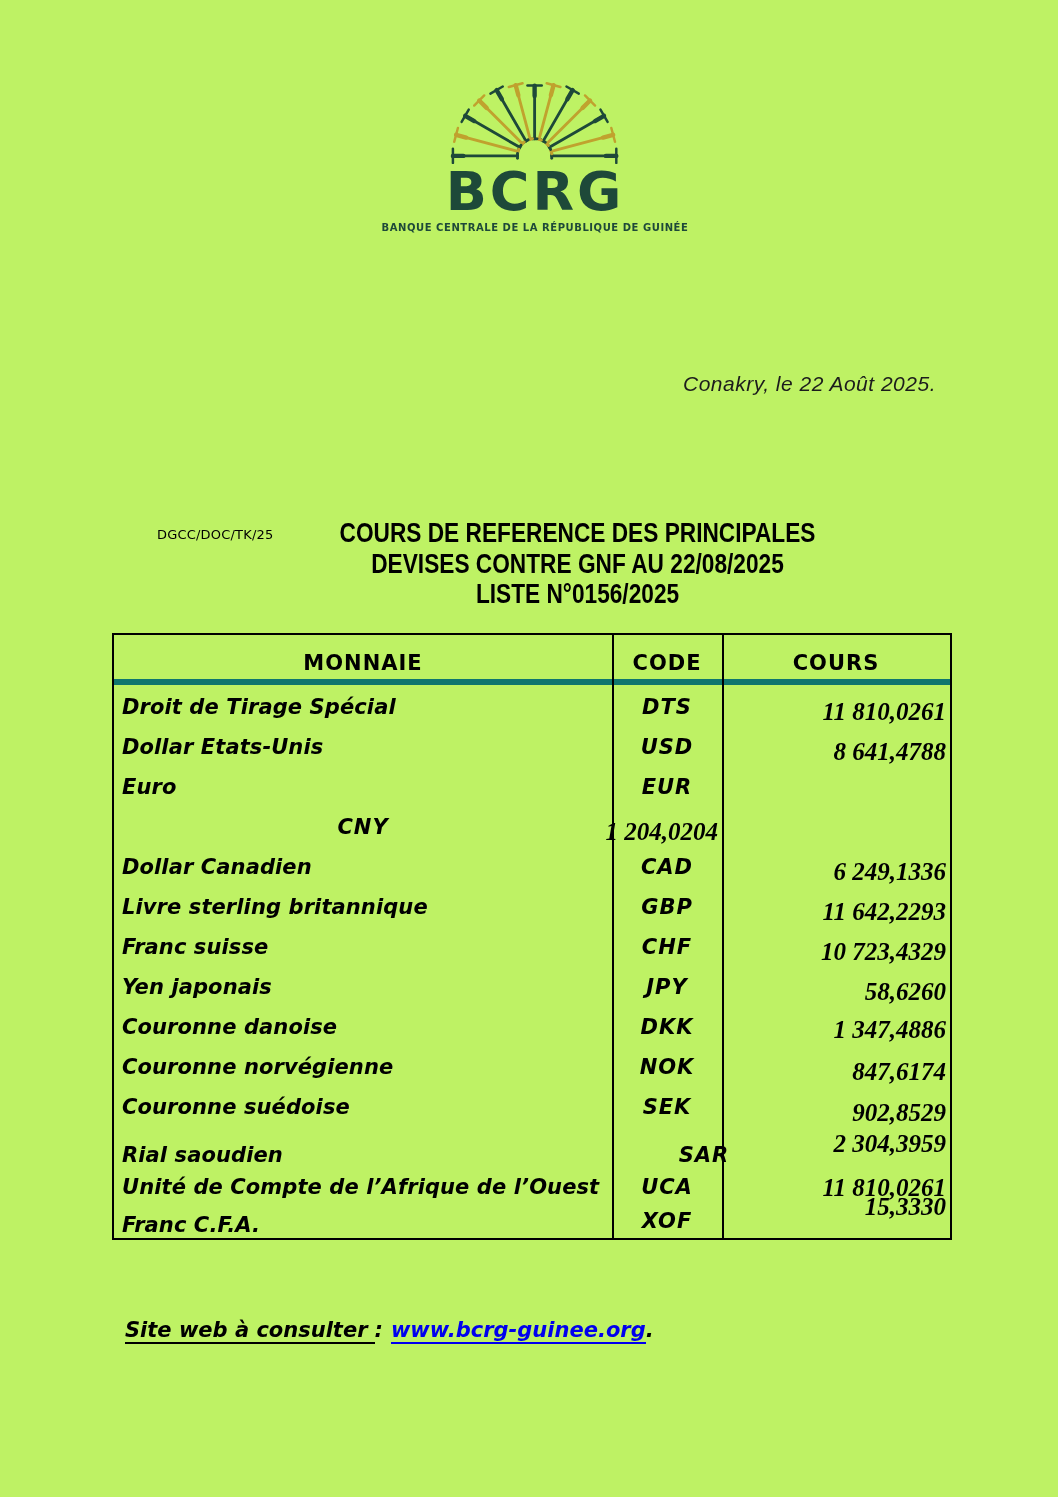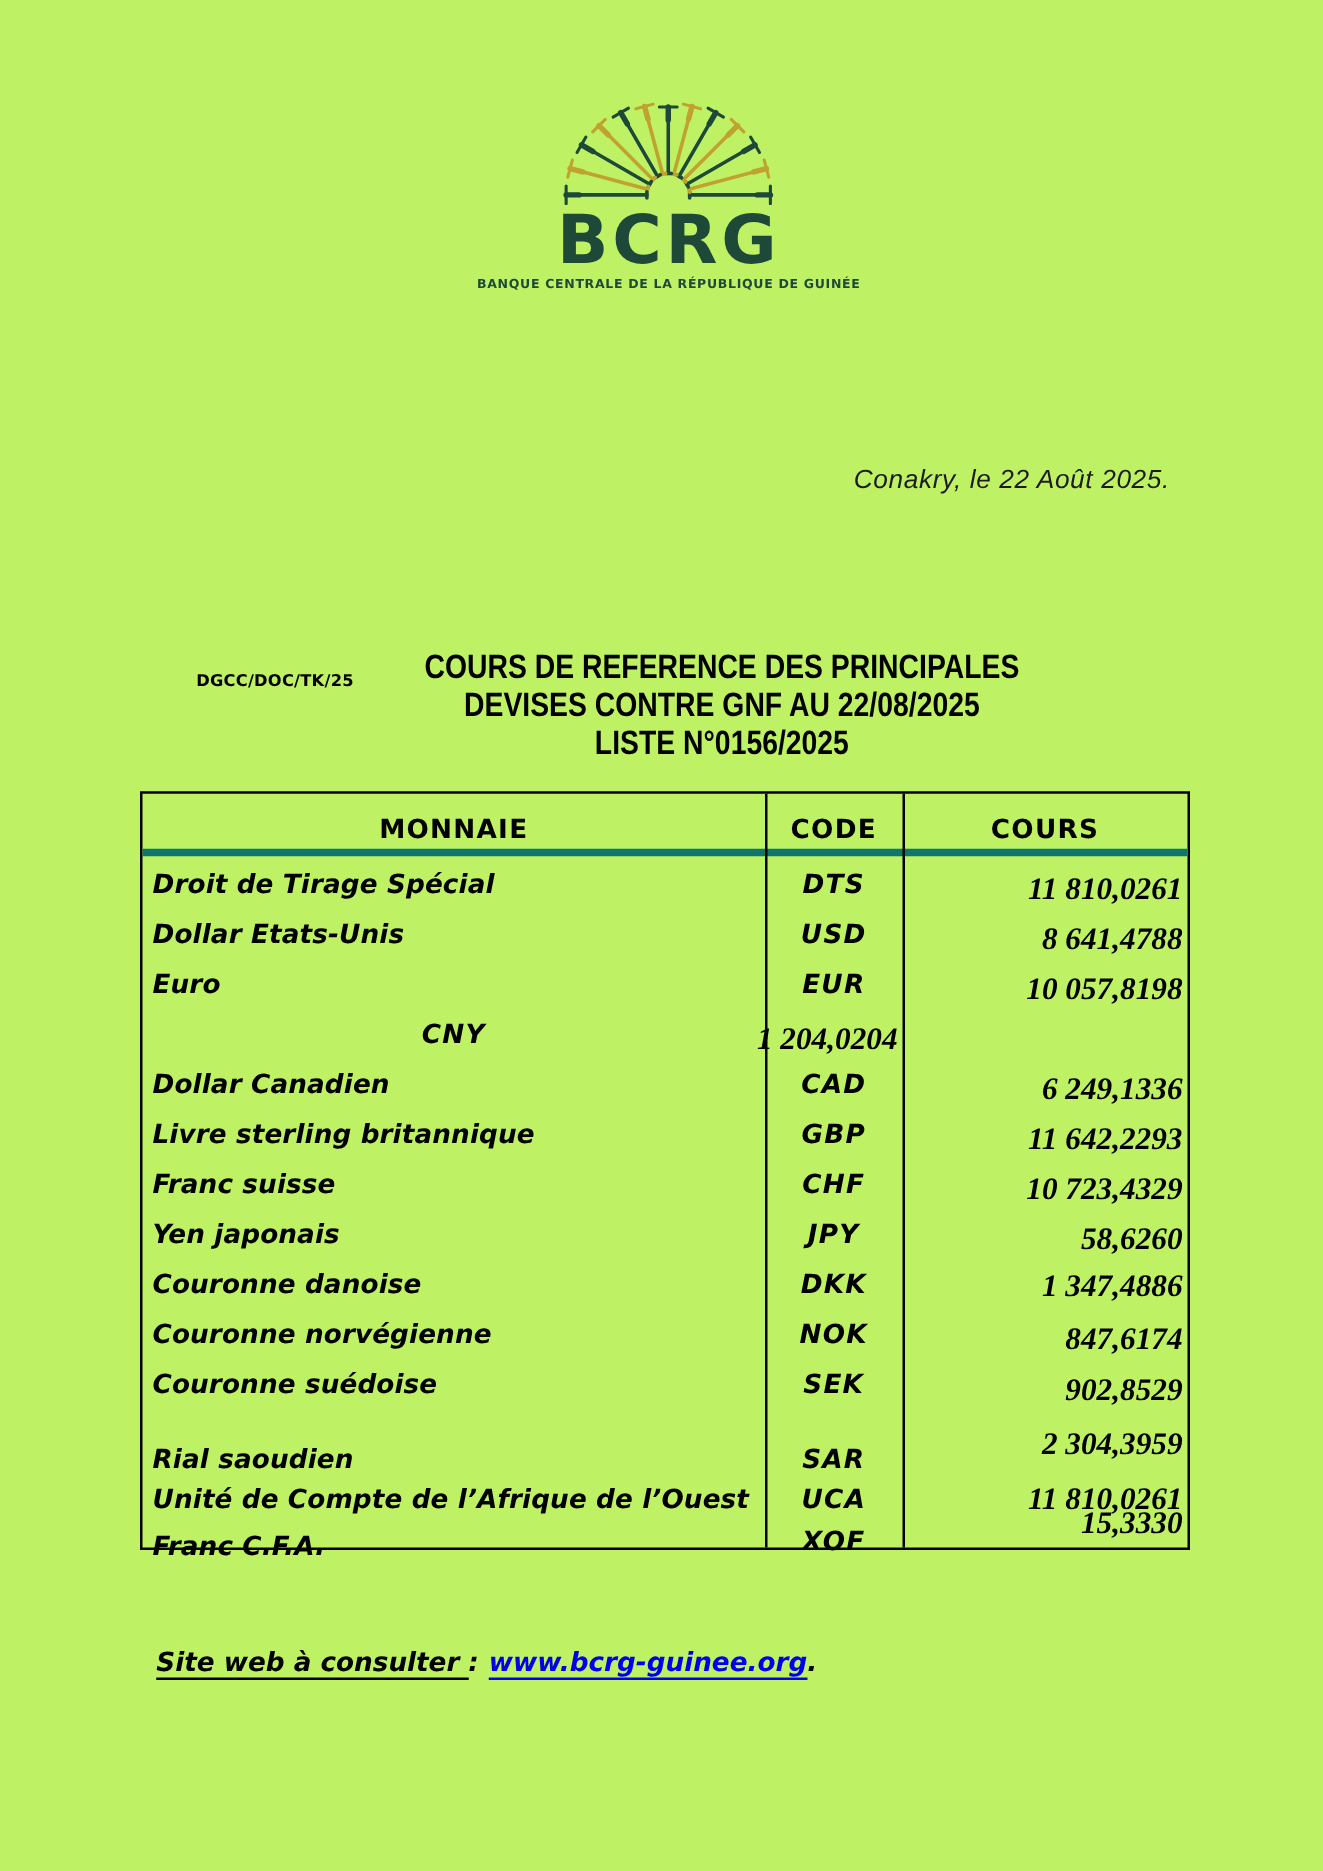--- a/index.html
+++ b/index.html
@@ -41,23 +41,23 @@
 
   
   .dateline{
     position:absolute; top:372px; right:122px;
     font-style:italic; font-size:21px; color:#1c1c1c;
     letter-spacing:0.5px;
   }
 
   
   .refcode{
-    position:absolute; top:538px; left:157px;
-    font-family:"DejaVu Sans", sans-serif;
-    font-weight:700; font-size:13px; letter-spacing:0.2px;
+    position:absolute; top:527px; left:157px;
+    font-family:"DejaVu Sans", sans-serif;
+    font-weight:400; font-size:13px; letter-spacing:0.2px;
   }
 
   
   .title{
     position:absolute; top:518px; left:97px; right:0;
     text-align:center;
     font-weight:700; font-size:27px; line-height:30.5px;
     transform:scaleX(0.84);
     transform-origin:center top;
     letter-spacing:0px;
@@ -78,21 +78,21 @@
     height:50px; border-bottom:6px solid #0f766e;
   }
   .th{
     display:flex; align-items:flex-end; justify-content:center;
     font-family:"DejaVu Sans", sans-serif;
     font-weight:700; font-size:21px; letter-spacing:1px;
     padding-bottom:4px;
   }
   .tbody{position:relative;}
   .tr{display:grid; grid-template-columns:498px 110px auto; height:40px;}
-  .tr-gap{margin-top:24px;}
+  .tr-gap{margin-top:12px;gap:37px;}
   .tr-h32{height:32px;}
   .tr-h37{height:37px;}
   .td{display:flex; align-items:center;font-style:italic;}
   .td-currency{
     font-family:"DejaVu Sans", sans-serif;
     font-weight:700; font-size:21px; letter-spacing:0.1px;
     padding-left:8px; padding-top:3px; white-space:nowrap;
   }
   .td-code{
     font-family:"DejaVu Sans", sans-serif;
@@ -210,21 +210,20 @@
 
   <div class="tr">
     <div class="td td-currency">Dollar Etats-Unis</div>
     <div class="td td-code">USD</div>
     <div class="td td-rate" style="transform: translateY(7px);">8 641,4788</div>
   </div>
 
   <div class="tr">
     <div class="td td-currency">Euro</div>
     <div class="td td-code">EUR</div>
-    <div class="td td-rate" style="transform: translateY(7px);">10 057,8198</div>
   </div>
 
   <div class="tr">
     <div class="td td-code">CNY</div>
     <div class="td td-rate" style="transform: translateY(7px);">1 204,0204</div>
   </div>
 
   <div class="tr">
     <div class="td td-currency">Dollar Canadien</div>
     <div class="td td-code">CAD</div>

